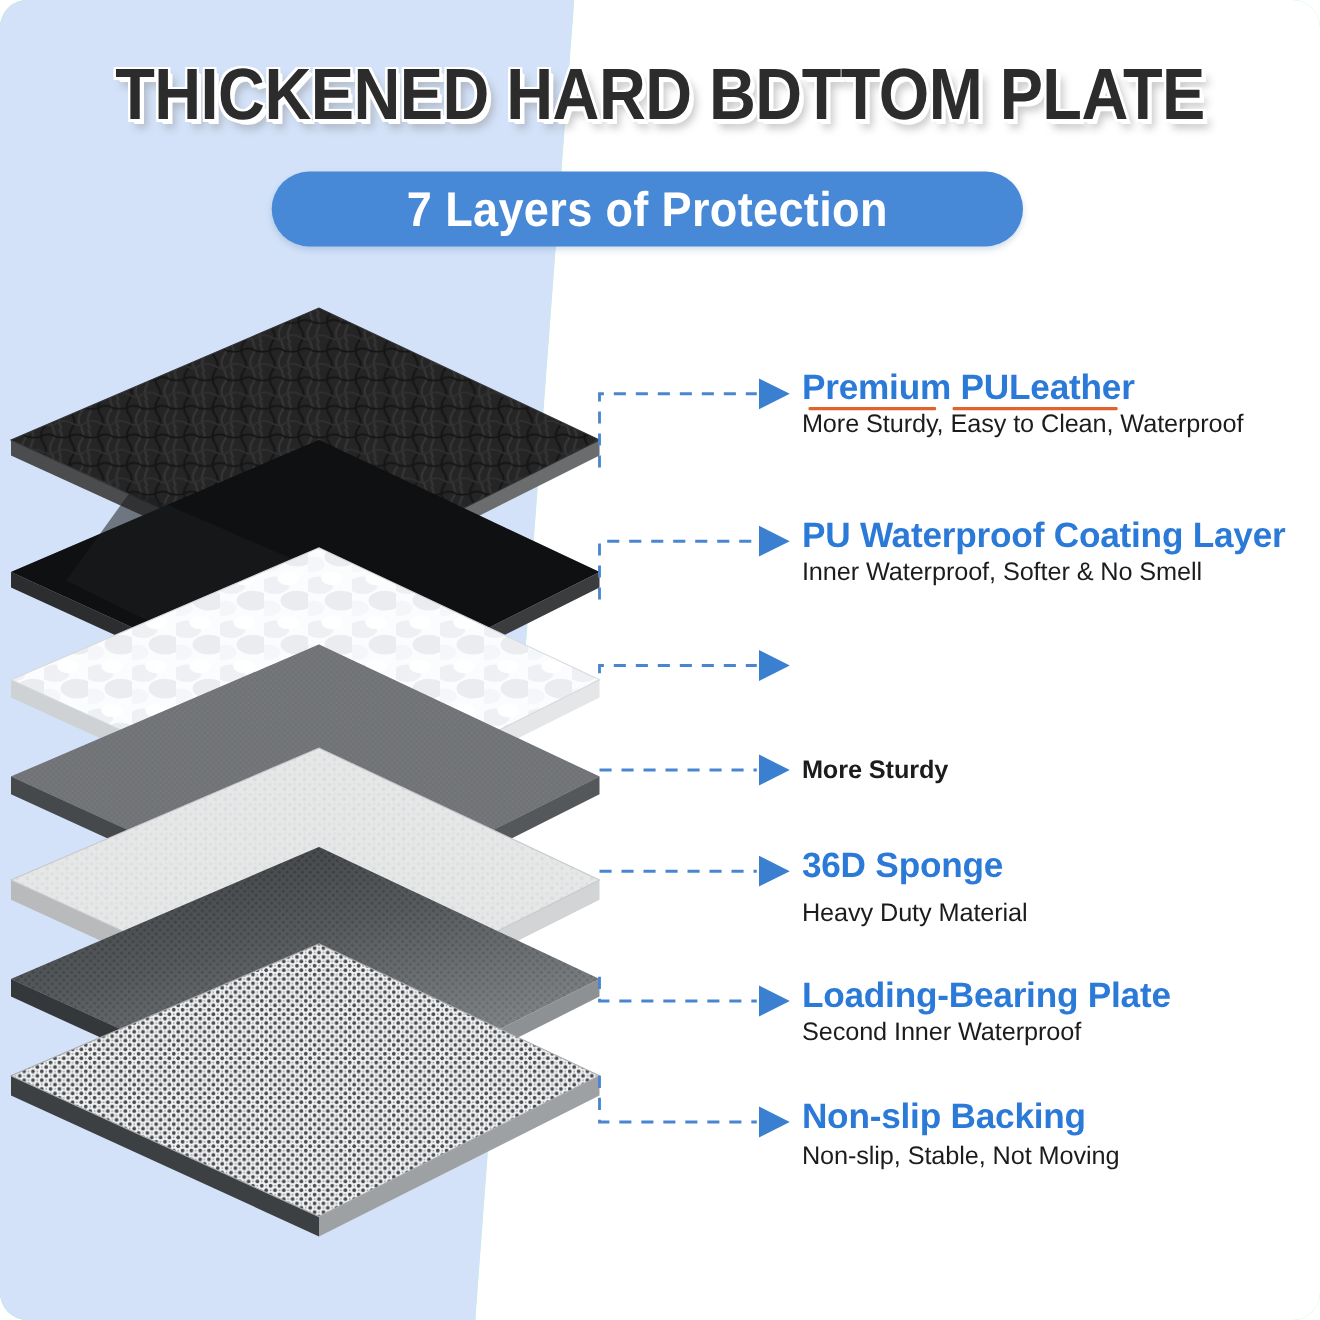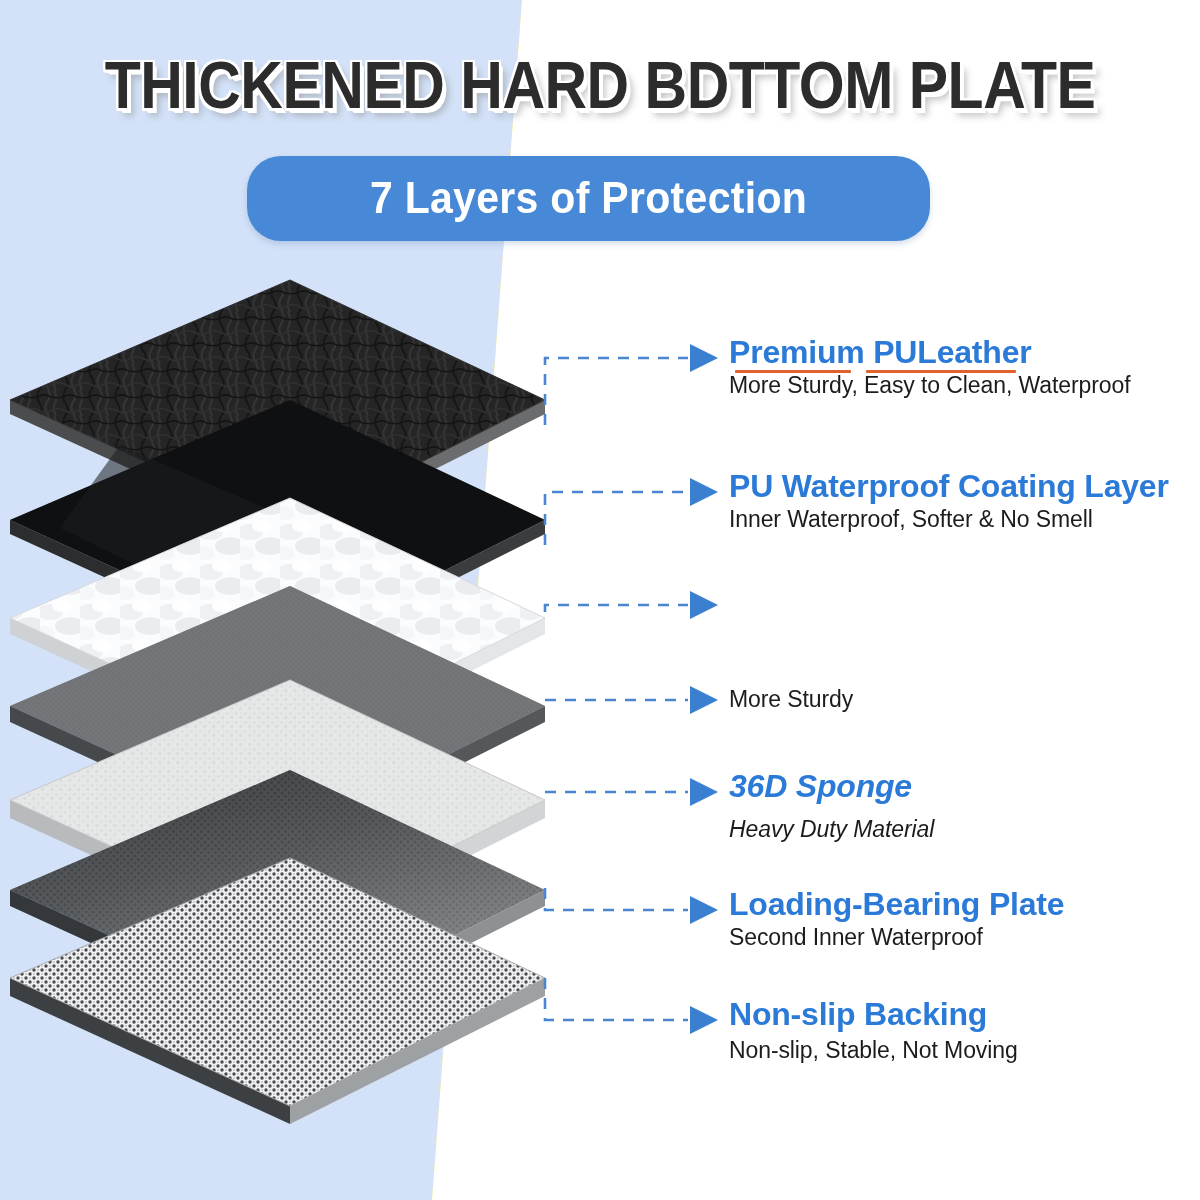--- a/index.html
+++ b/index.html
@@ -8,22 +8,23 @@
   html, body {
     width:1200px; height:1200px;
     overflow:hidden;
     background:#ffffff;
     font-family:"Liberation Sans", sans-serif;
   }
 
   #stage {
     position:relative;
     width:1200px; height:1200px;
-    background:#fde047;
+    background:#86efac;
     overflow:hidden;
+    border-radius:25px;
   }
 
   
   #bg-blue-panel {
     position:absolute; inset:0;
     background:#d3e2f8;
     clip-path: polygon(0 0, 43.5% 0, 36.0% 100%, 0 100%);
   }
   #bg-white-panel {
     position:absolute; inset:0;
@@ -46,21 +47,21 @@
     transform-origin:center top;
     text-shadow:
        2px 0 0 #fff, -2px 0 0 #fff, 0 2px 0 #fff, 0 -2px 0 #fff,
        2px 2px 0 #fff, -2px 2px 0 #fff, 2px -2px 0 #fff, -2px -2px 0 #fff,
        3px 3px 0 #fff, 4px 4px 0 #fff,
        6px 7px 7px rgba(120,120,120,0.45);
   }
 
   #subtitle-badge {
     position:absolute; left:247px; top:156px;
-    width:683px; height:85px;
+    width:683px; height:68px;
     background:#4789d6;
     border-radius:34px;
     display:flex; align-items:center; justify-content:center;
     box-shadow:0 3px 6px rgba(60,100,160,0.22);
   }
   #subtitle-text {
     color:#ffffff;
     font-size:41px; font-weight:bold;
     letter-spacing:0.3px;
     transform:scaleY(1.08);
@@ -265,24 +266,24 @@
 
     <div class="label-block" style="left:729px; top:336px;">
       <div class="label-title">Premium PULeather</div>
       <div class="spell-mark" style="left:6px; top:34px; width:116px;"></div>
       <div class="spell-mark" style="left:137px; top:34px; width:150px;"></div>
       <div class="label-sub">More Sturdy, Easy to Clean, Waterproof</div>
     </div>
 
 
     <div class="label-block" style="left:729px; top:678px;">
-      <div class="label-sub" style="margin-top:8px;">More Sturdy</div>
-    </div>
-
-    <div class="label-block" style="left:729px; top:770px;font-style:italic;">
+      <div class="label-sub" style="margin-top:8px;font-weight:bold;">More Sturdy</div>
+    </div>
+
+    <div class="label-block" style="left:729px; top:770px;">
       <div class="label-title">36D Sponge</div>
       <div class="label-sub" style="margin-top:12px;">Heavy Duty Material</div>
     </div>
 
     <div class="label-block" style="left:729px; top:888px;">
       <div class="label-title">Loading-Bearing Plate</div>
       <div class="label-sub">Second Inner Waterproof</div>
     </div>
 
     <div class="label-block" style="left:729px; top:998px;">

